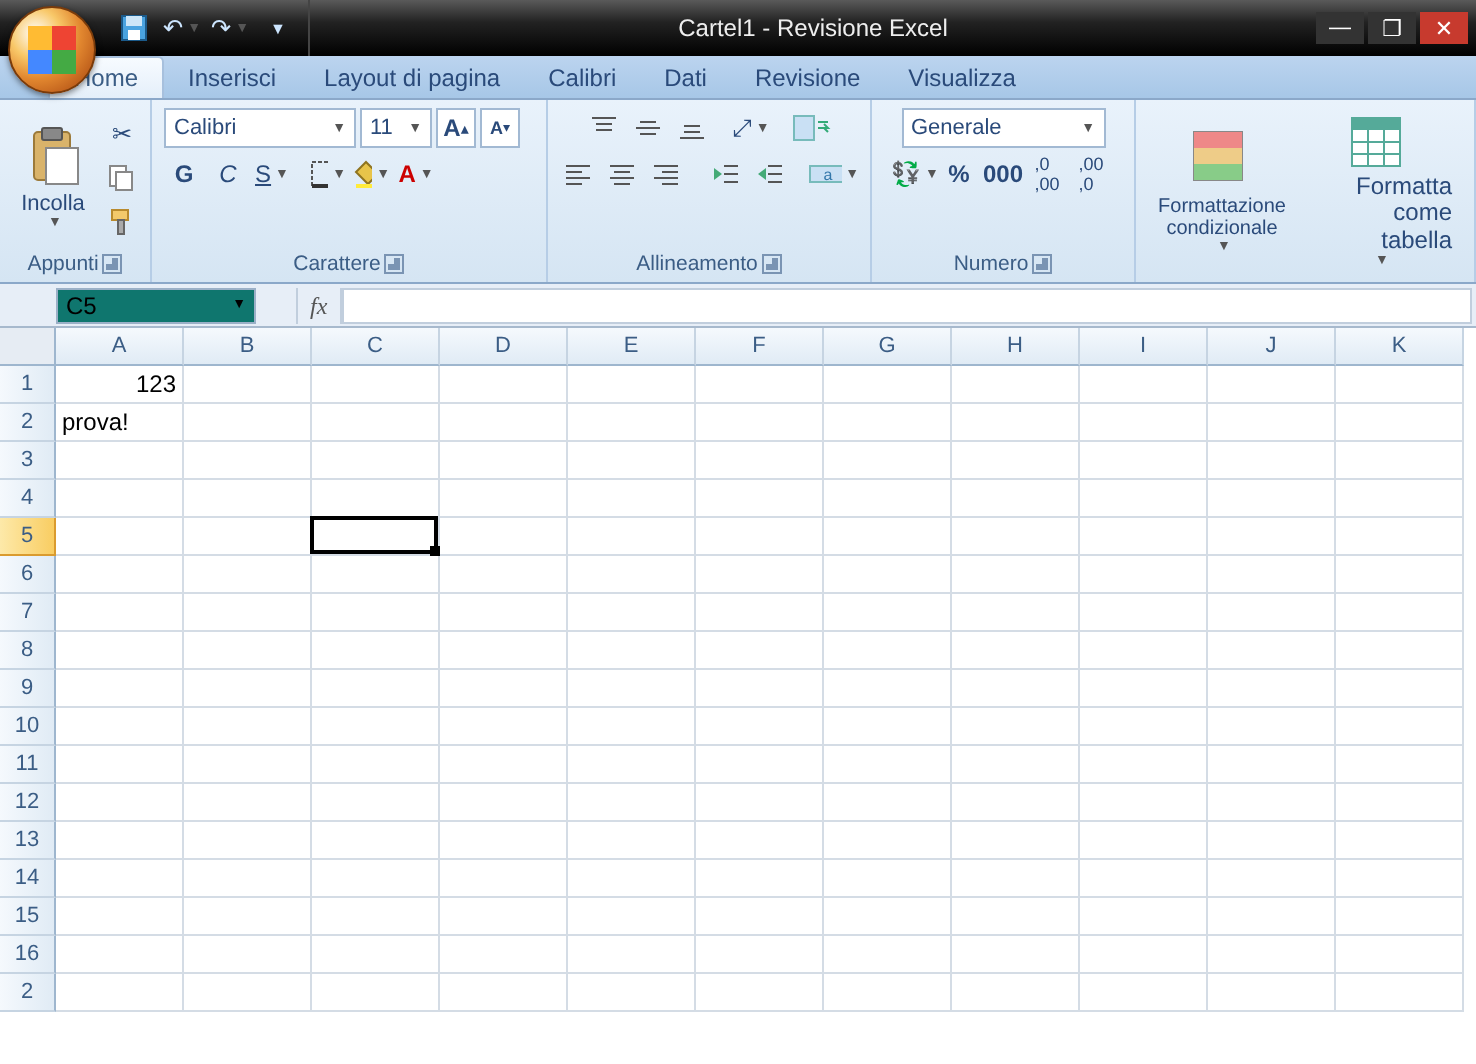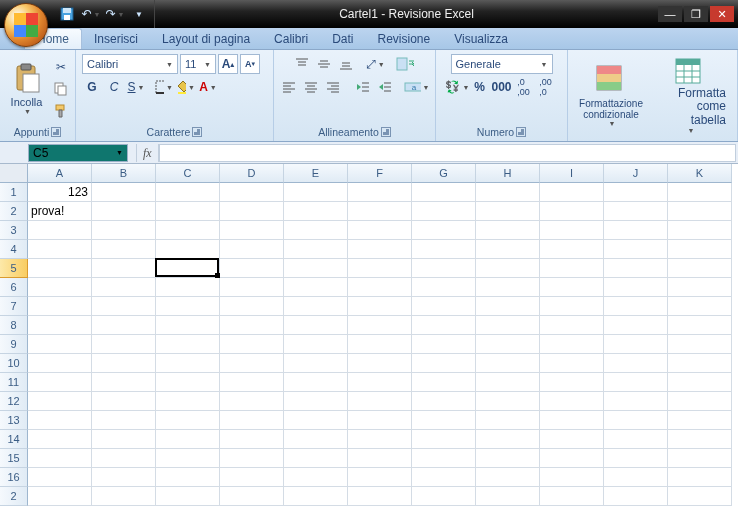--- a/index.html
+++ b/index.html
@@ -33,21 +33,21 @@
 .small-btn { width:20px; height:20px; border:1px solid transparent; display:flex; align-items:center; justify-content:center; cursor:pointer; font-size:12px; }
 .row { display:flex; gap:2px; align-items:center; }
 .combo { height:20px; border:1px solid #a2b9d3; background:#fff; display:flex; align-items:center; padding:0 4px; font-size:11px; }
 .combo .arrow { margin-left:auto; font-size:7px; color:#555; }
 .drop-arrow{font-size:7px;color:#555;margin-left:2px;}
 
 
 .fxbar { height:22px; background:#e7eef7; border-bottom:1px solid #a7b9cd; display:flex; align-items:center; font-size:12px; }
 .namebox { width:100px; margin-left:28px; height:18px; border:1px solid #9bb0c7; background:#0f766e; display:flex; align-items:center; padding:0 4px; }
 .namebox .arrow { margin-left:auto; font-size:7px; }
-.fx-btns { margin-left:8px; display:flex; gap:4px; }
+.fx-btns { margin-left:20px; display:flex; gap:4px; }
 .fx-label { font-style:italic; font-family:"Times New Roman",serif; color:#555; padding:0 6px; border-left:1px solid #c1cedd; border-right:1px solid #c1cedd; height:18px; line-height:18px; }
 .formula-input { flex:1; height:18px; border:1px solid #c1cedd; background:#fff; margin-right:2px; padding:0 4px; }
 .corner { width:28px; height:19px; background:#e6ecf3; border-right:1px solid #9eb6ce; border-bottom:1px solid #9eb6ce; }
 .colheads { display:flex; height:19px; }
 .colhead { width:64px; border-right:1px solid #c6d4e2; border-bottom:1px solid #9eb6ce; background:linear-gradient(#f5f9fd,#e0ebf5); text-align:center; font-size:11px; line-height:18px; color:#3b5d85; }
 .rowheads { display:flex; flex-direction:column; }
 .rowhead { width:28px; height:19px; border-right:1px solid #9eb6ce; border-bottom:1px solid #c6d4e2; background:linear-gradient(90deg,#f5f9fd,#e0ebf5); text-align:center; font-size:11px; line-height:18px; color:#3b5d85; }
 .rowhead.sel { background:linear-gradient(90deg,#fde9a9,#f9cd62); border-bottom:1px solid #da9b2f; border-right:1px solid #da9b2f;}
 .cells { position:relative; }
 .cell-row { display:flex; height:19px; }

